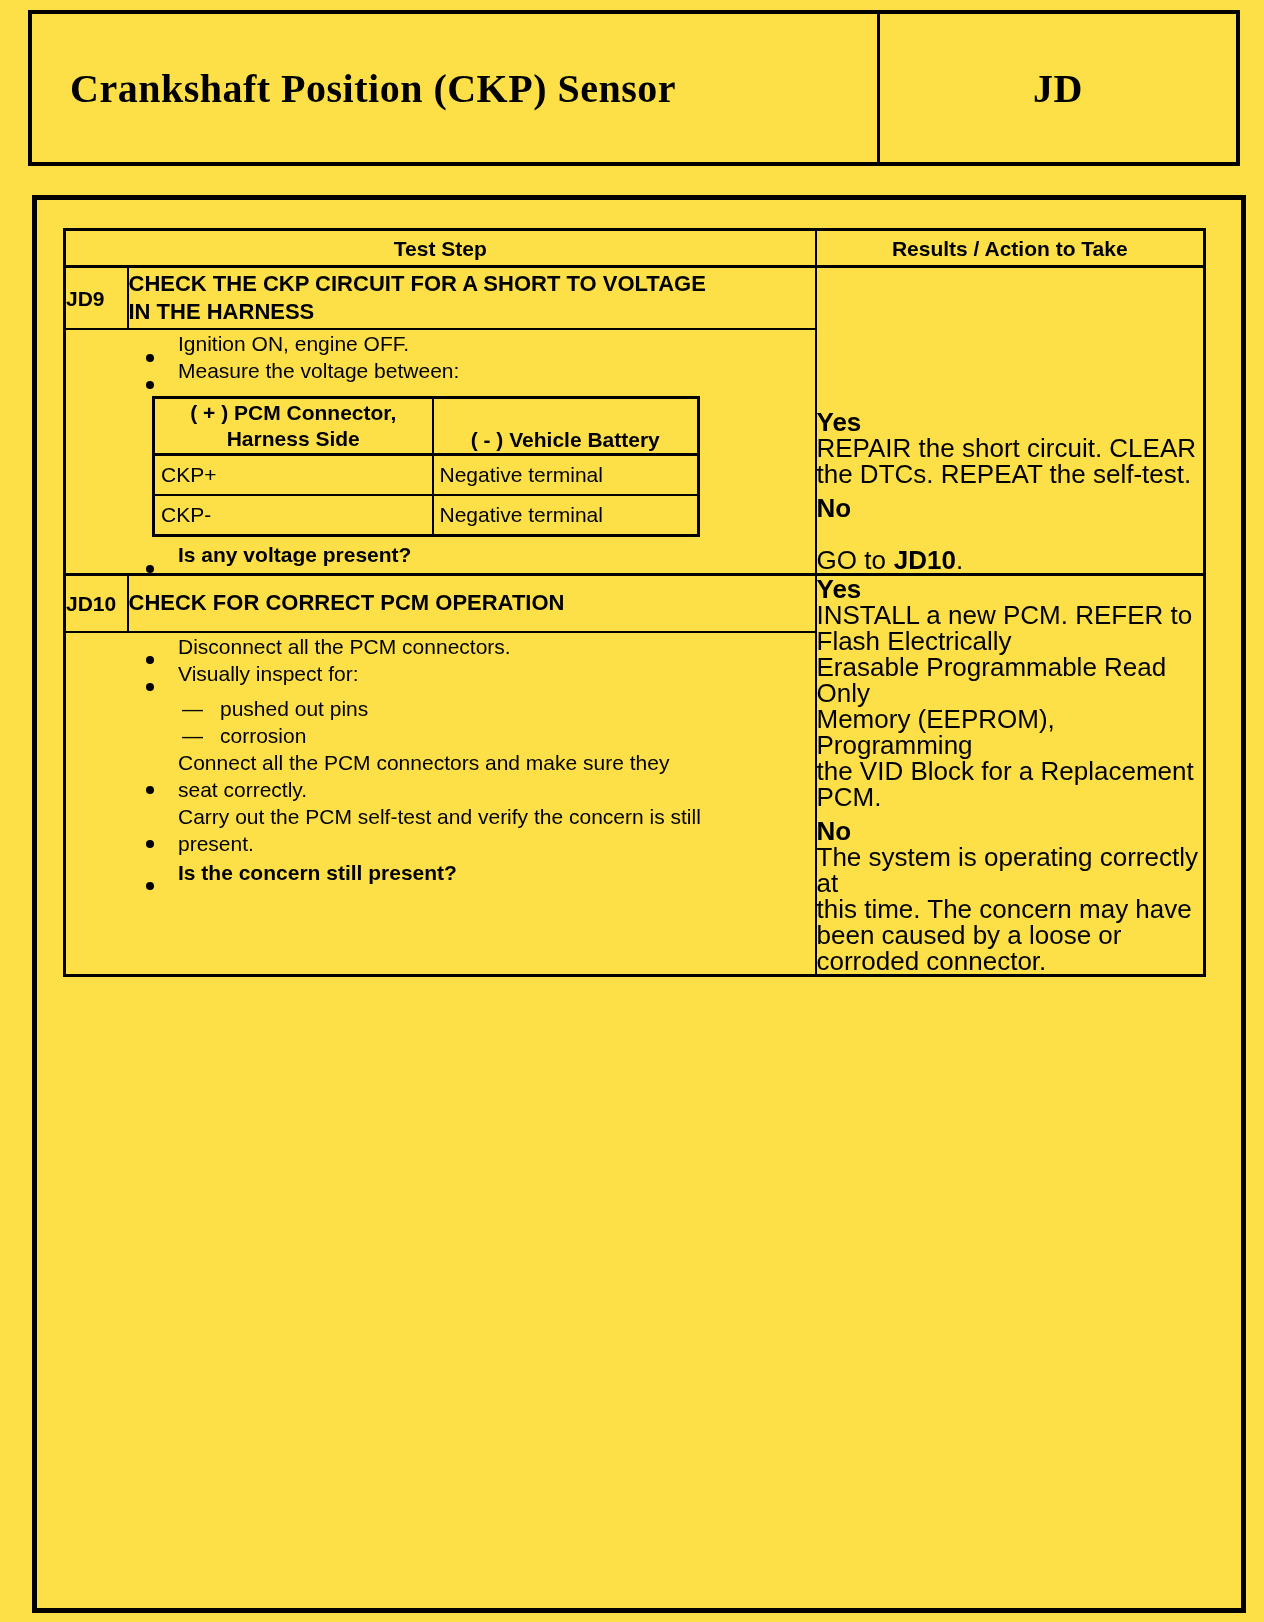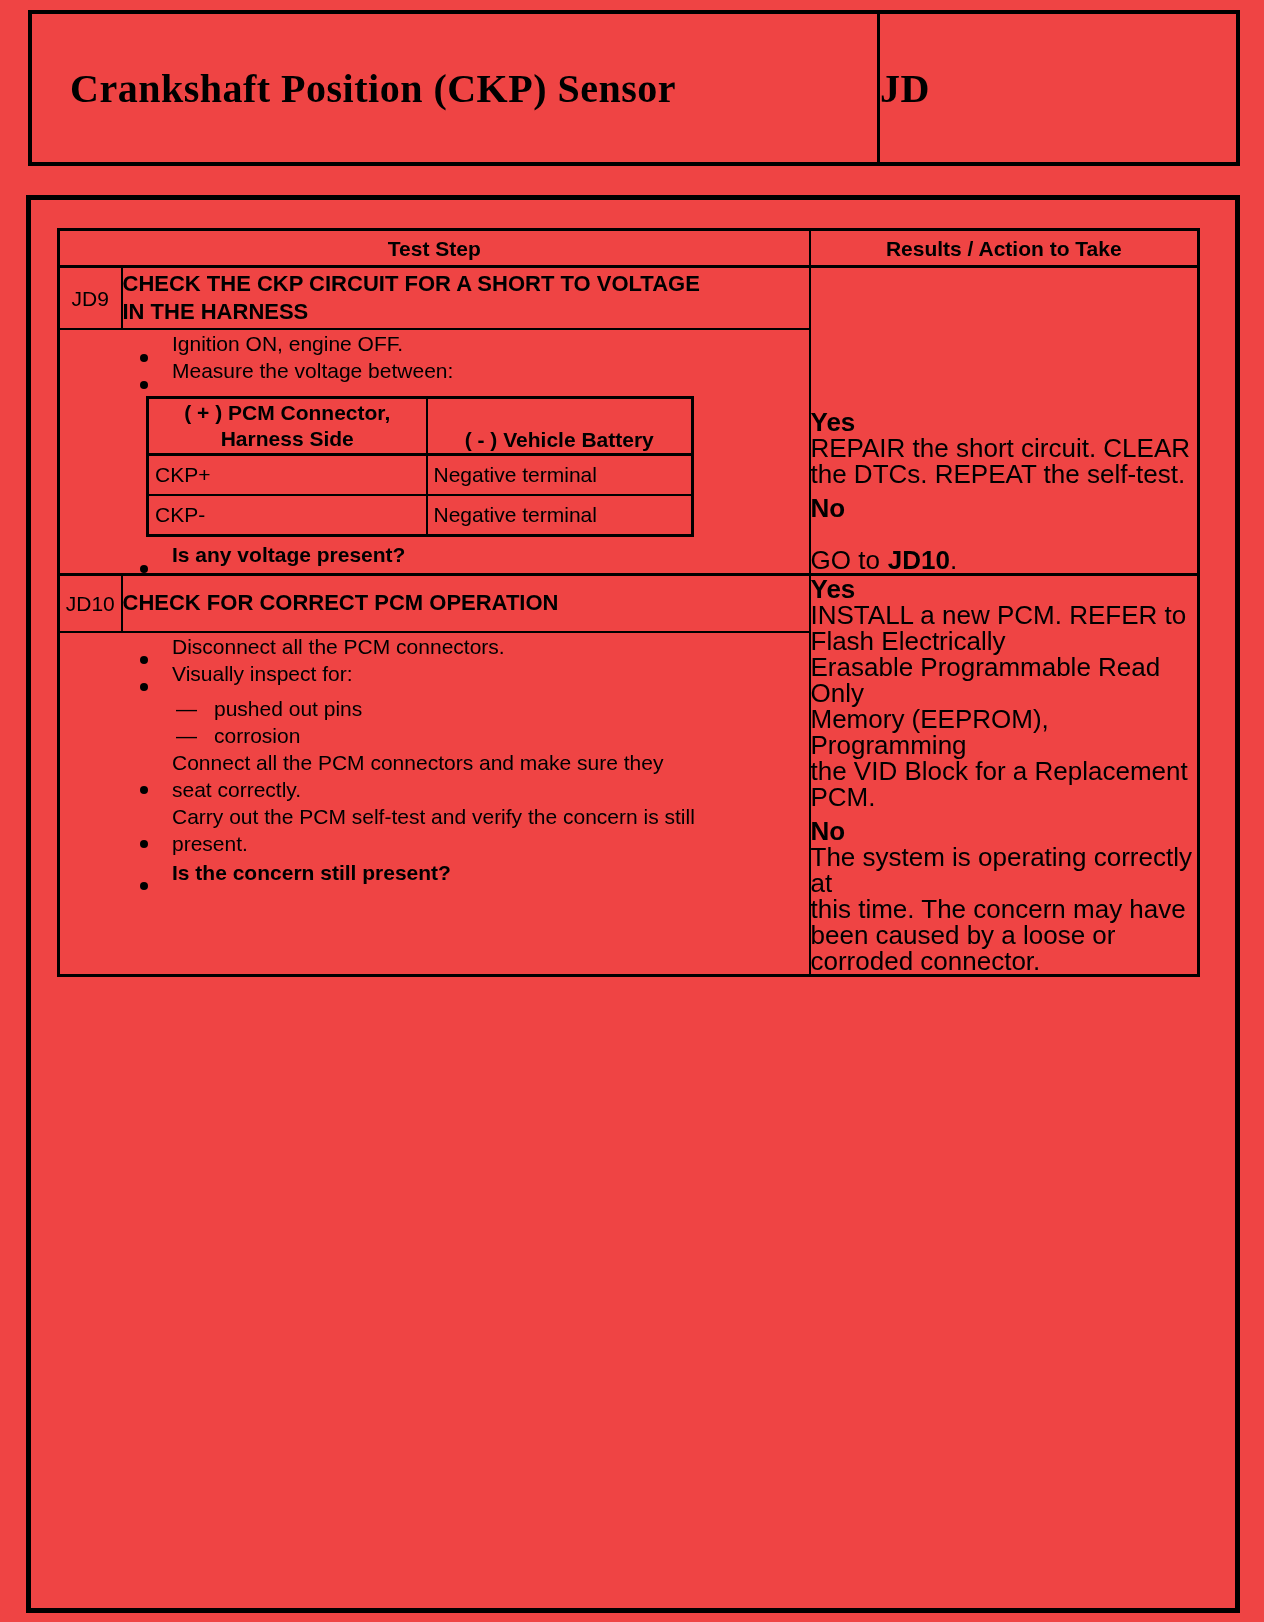--- a/index.html
+++ b/index.html
@@ -1,59 +1,59 @@
 <!DOCTYPE html>
 <html><head>
 <meta charset="utf-8">
 <style>
   html,body { margin:0; padding:0; background:#e8e8e8; }
   .page {
     position:relative; width:1264px; height:1622px;
-    background:#ef4444; color:#000;
+    background:#fde047; color:#000;
     font-family:"Liberation Sans","DejaVu Sans",sans-serif;
     overflow:hidden; margin:0 auto;
   }
 
   
   .header-box {
     position:absolute; left:28px; top:10px; width:1212px; height:156px;
     border:4px solid #000; box-sizing:border-box; display:flex;
   }
   .header-title-cell {
     width:848px; border-right:3px solid #000; box-sizing:border-box;
     display:flex; align-items:center; padding-left:38px;
   }
-  .header-code-cell { flex:1; display:flex; align-items:center; justify-content:flex-start; }
+  .header-code-cell { flex:1; display:flex; align-items:center; justify-content:center; }
   .doc-title, .doc-code {
     font-family:"Liberation Serif","DejaVu Serif",serif;
     font-weight:bold; font-size:40px; letter-spacing:0.5px;
   }
 
   
   .main-box {
-    position:absolute; left:26px; top:195px; width:1214px; height:1418px;
+    position:absolute; left:32px; top:195px; width:1214px; height:1418px;
     border:5px solid #000; box-sizing:border-box;
   }
 
   
   table.test-table {
     border-collapse:collapse; table-layout:fixed;
     margin:28px 0 0 26px; width:1140px;
     border:3px solid #000;
     font-size:21px; line-height:27px;
   }
   table.test-table td, table.test-table th { border:2px solid #000; padding:0; }
   tr.head-row th {
     height:34px; border-bottom:3px solid #000;
     font-size:21px; font-weight:bold; text-align:center; vertical-align:middle;
   }
   tr.sep td { border-top:3px solid #000; }
 
   td.step-id {
-    text-align:center; vertical-align:middle; font-weight:normal;
+    text-align:left; vertical-align:middle; font-weight:bold;
   }
   td.step-title {
     vertical-align:middle; font-weight:bold; font-size:22px; line-height:28px;
     padding-left:12px; white-space:pre-line;
   }
   tr.jd9-title td { height:60px; }
   tr.jd9-content td { height:243px; }
   tr.jd10-title td { height:48px; }
   tr.jd10-content td { height:302px; }
 

